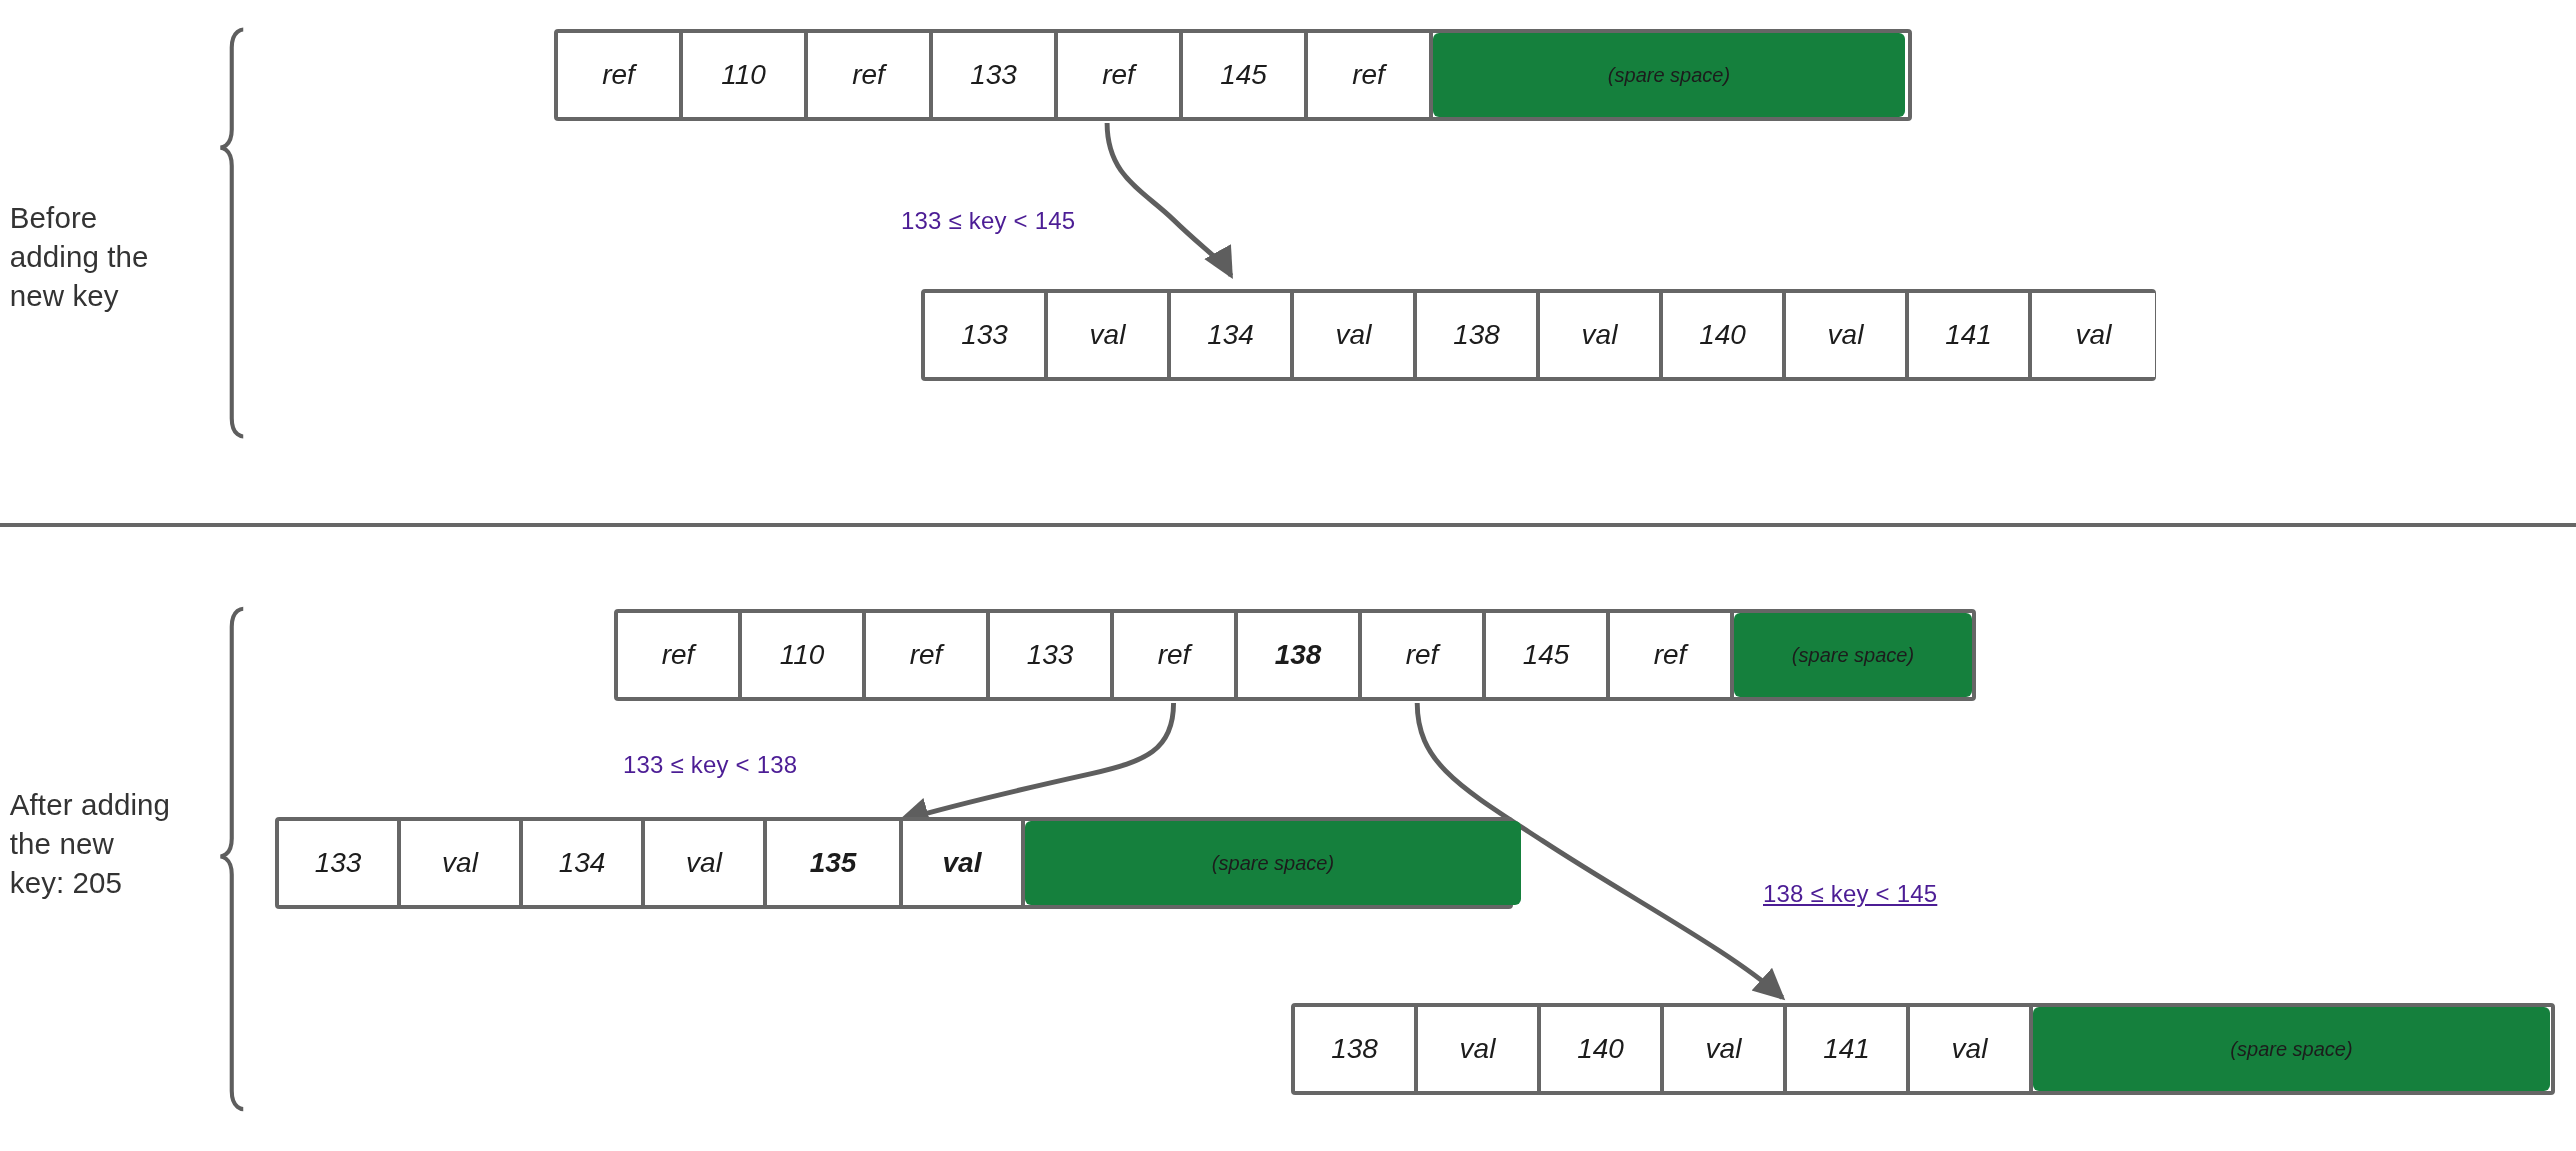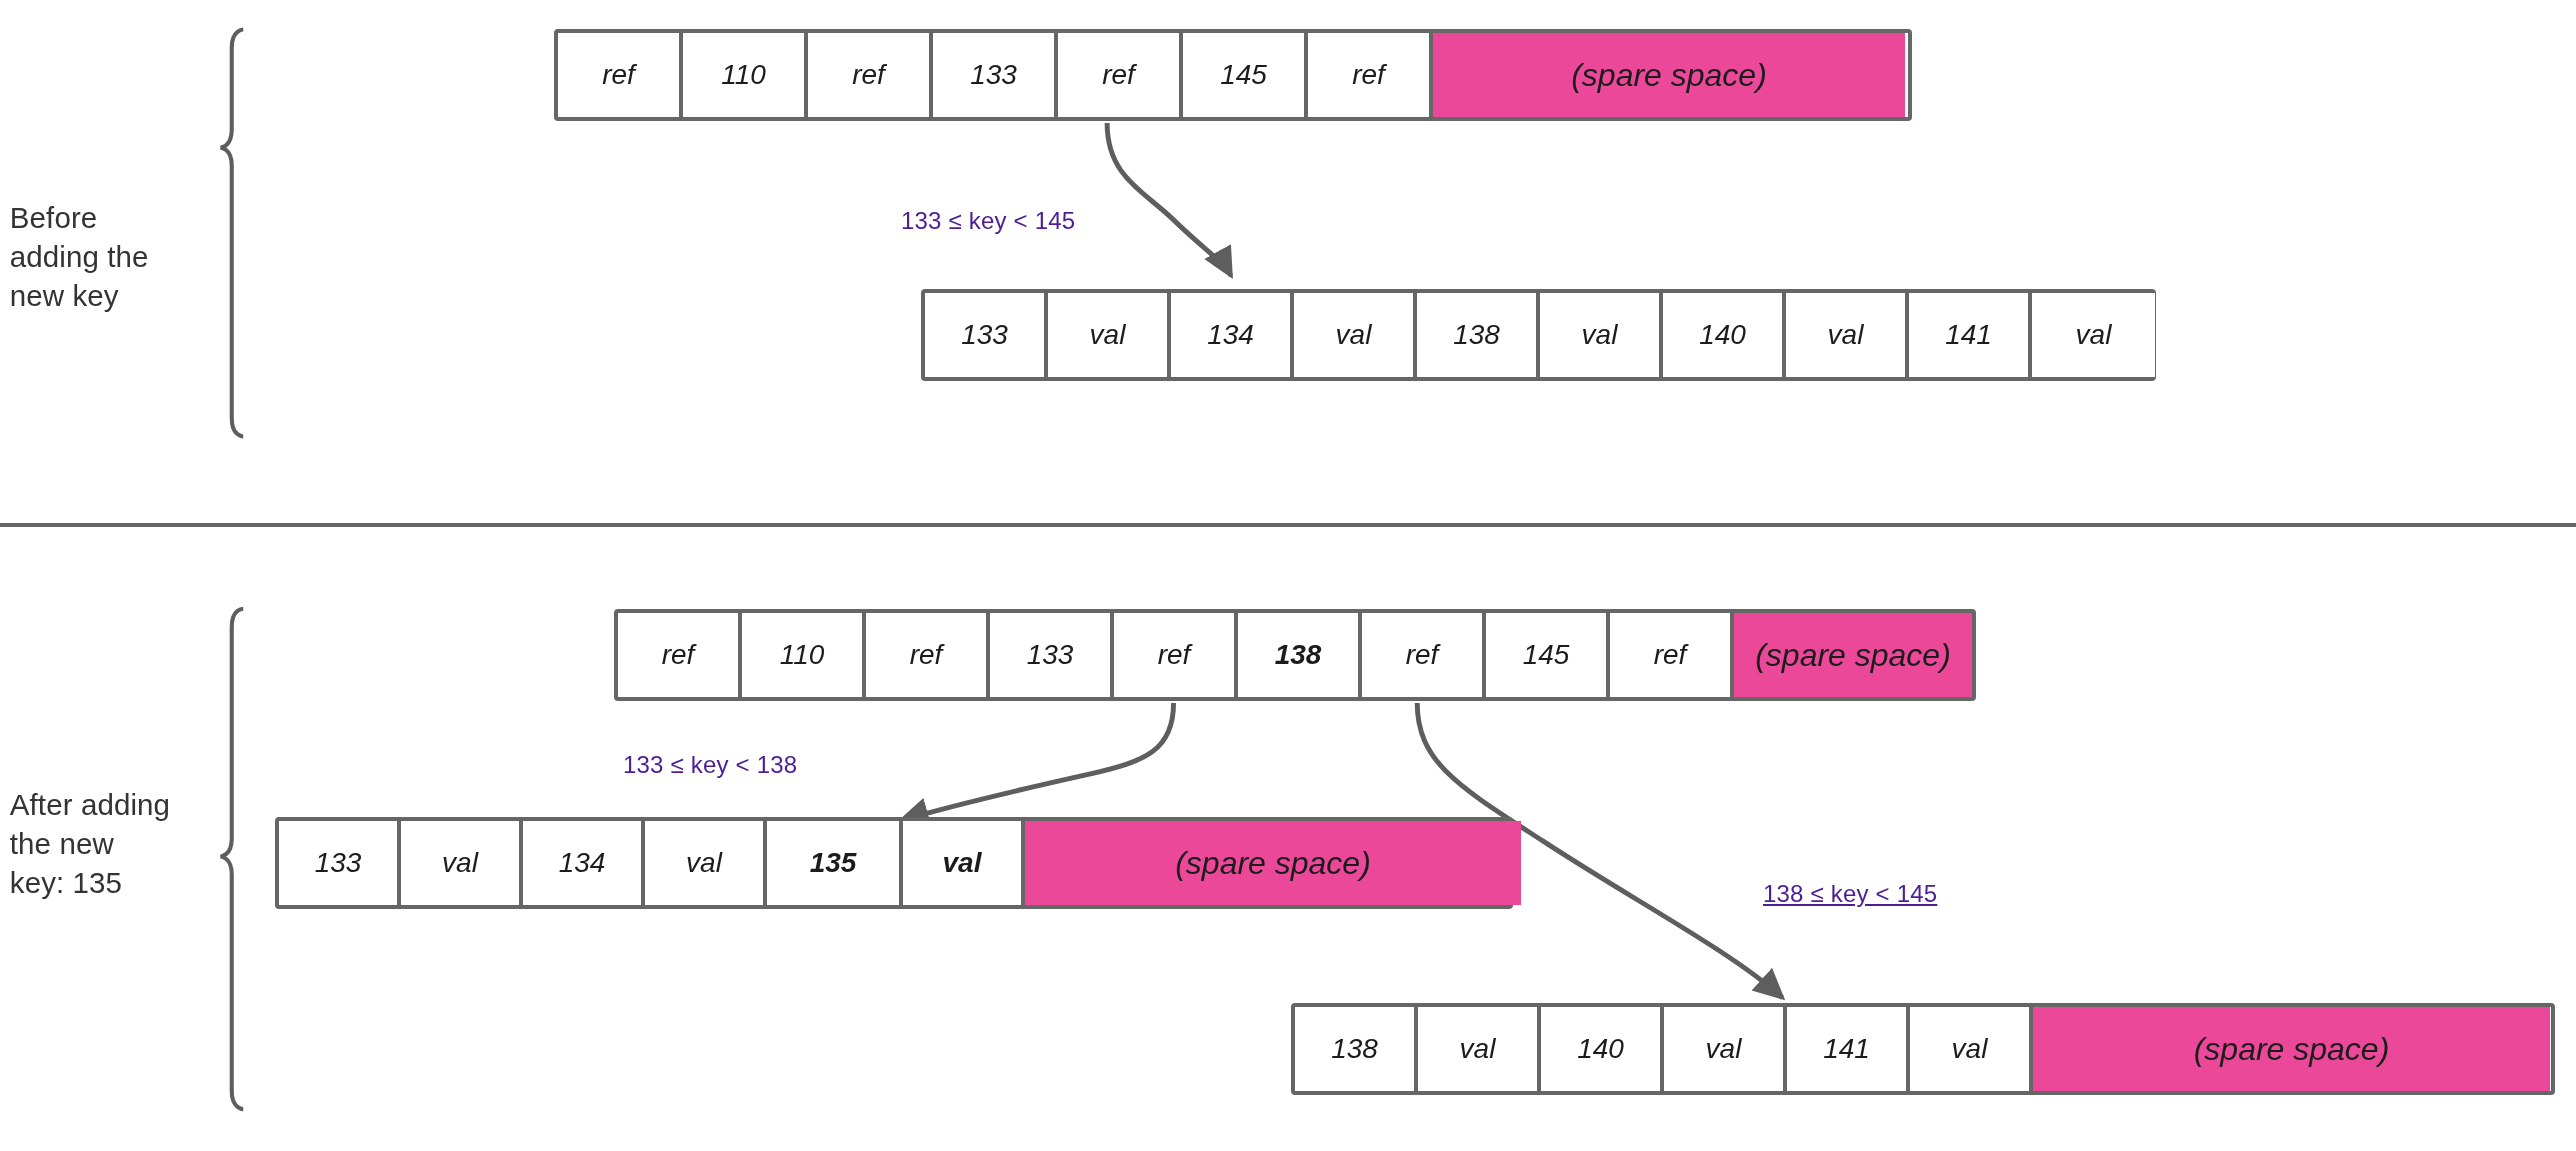--- a/index.html
+++ b/index.html
@@ -56,22 +56,23 @@
     font-style: italic;
     font-size: 28px;
     color: #1c1c1c;
     background: #ffffff;
     white-space: nowrap;
   }
   .cell:last-child {
     border-right: none;
   }
   .cell.spare {
-    background: #ec4899;
-    font-size: 32px;
+    background: #15803d;
+    font-size: 20px;
+    border-radius: 6px;
   }
   .cell.bold {
     font-weight: bold;
   }
 
   
   .edge-label {
     position: absolute;
     font-size: 24px;
     color: #4c1d95;
@@ -151,21 +152,21 @@
       <div class="cell" style="width: 123px; flex: 0 0 auto;">140</div>
       <div class="cell" style="width: 123px; flex: 0 0 auto;">val</div>
       <div class="cell" style="width: 123px; flex: 0 0 auto;">141</div>
       <div class="cell" style="width: 123px; flex: 0 0 auto;">val</div>
     </div>
 
   <div class="edge-label" style="left:901px; top:207px;">133 ≤ key &lt; 145</div>
 
   <div class="side-label" style="left:9.8px; top:786px; width:205px;">After adding
 the new
-key: 135</div>
+key: 205</div>
 
   <div class="node" id="after-root" style="left:614px; top:609px; width:1362px; height:92px;">
       <div class="cell" style="width: 124px; flex: 0 0 auto;">ref</div>
       <div class="cell" style="width: 124px; flex: 0 0 auto;">110</div>
       <div class="cell" style="width: 124px; flex: 0 0 auto;">ref</div>
       <div class="cell" style="width: 124px; flex: 0 0 auto;">133</div>
       <div class="cell" style="width: 124px; flex: 0 0 auto;">ref</div>
       <div class="cell bold" style="width: 124px; flex: 0 0 auto;">138</div>
       <div class="cell" style="width: 124px; flex: 0 0 auto;">ref</div>
       <div class="cell" style="width: 124px; flex: 0 0 auto;">145</div>

